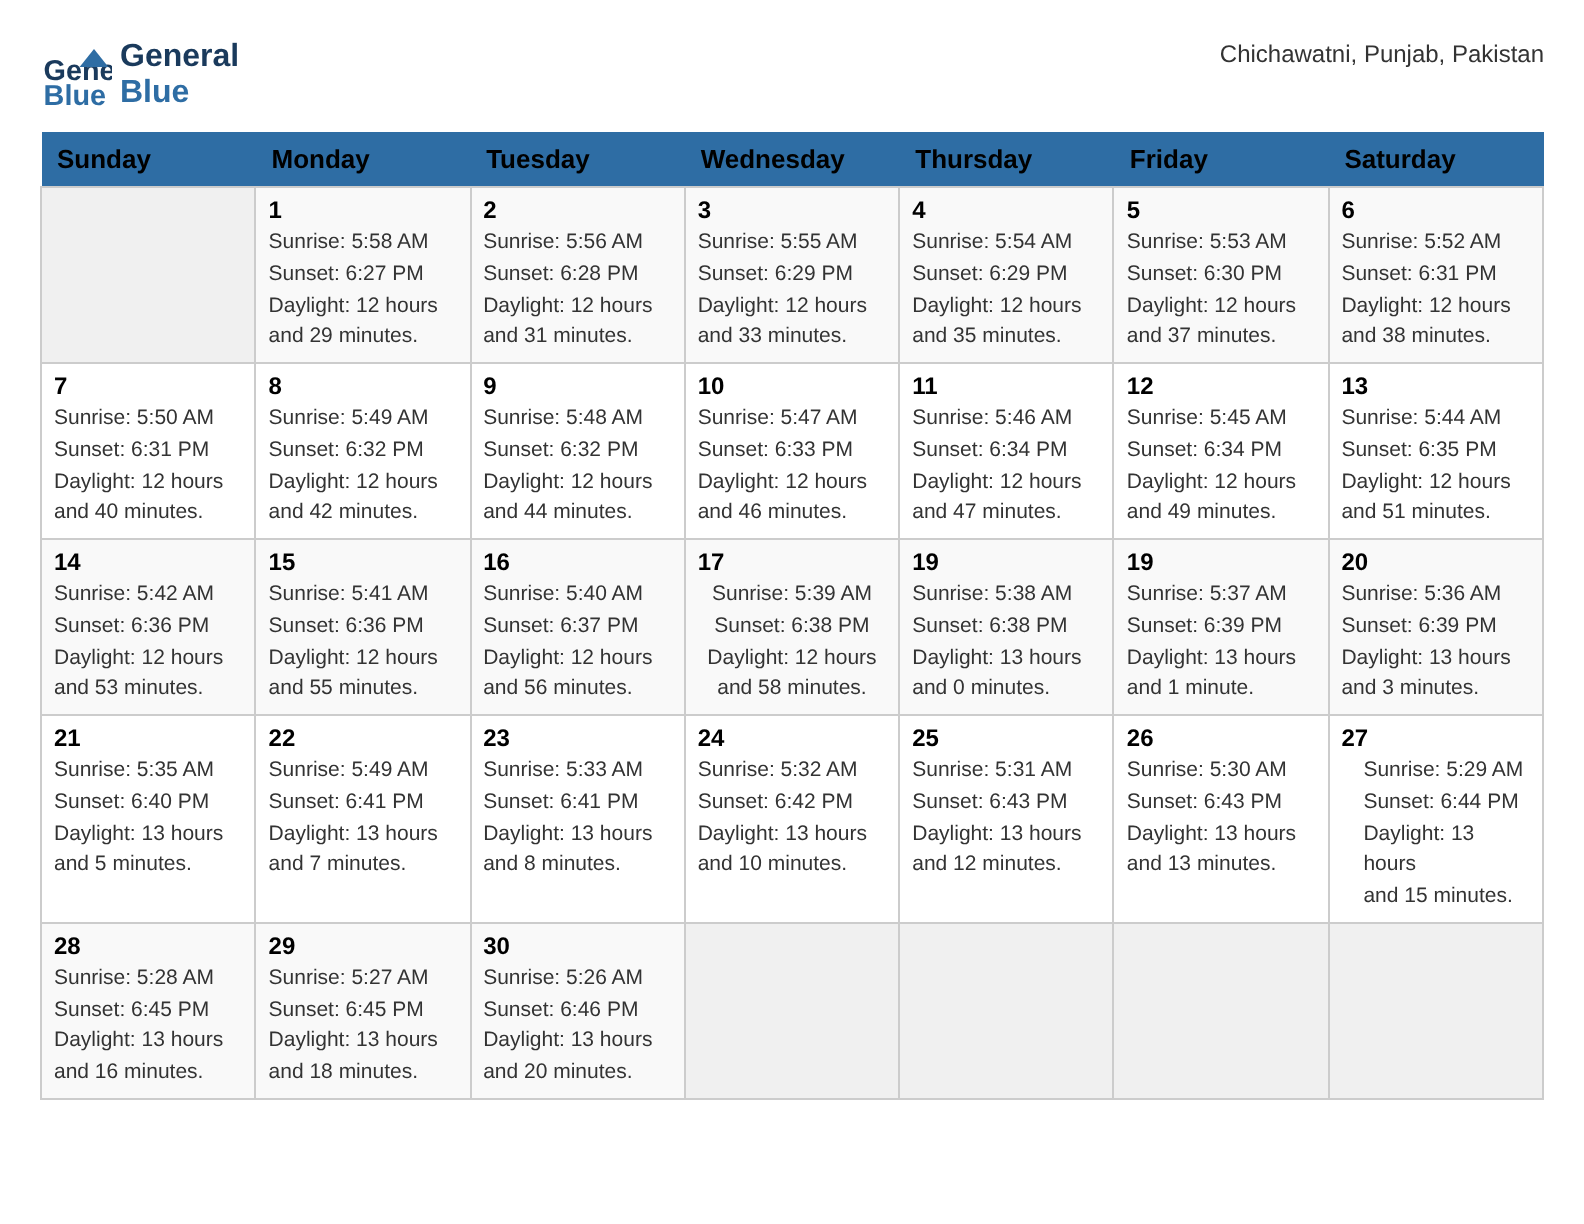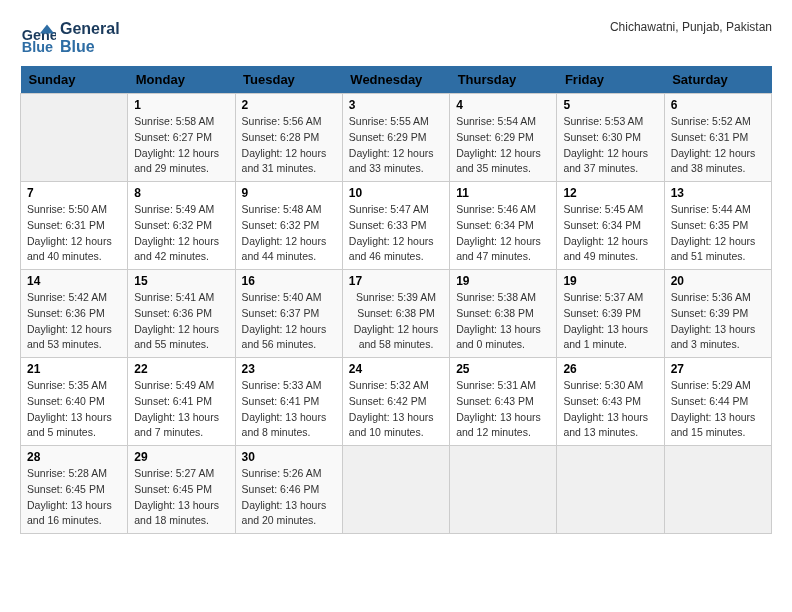--- a/index.html
+++ b/index.html
@@ -296,21 +296,21 @@
         </td>
         <td>
           <span class="day-num">26</span>
           <div class="day-detail" style="white-space: pre-line;">Sunrise: 5:30 AM
 Sunset: 6:43 PM
 Daylight: 13 hours
 and 13 minutes.</div>
         </td>
         <td>
           <span class="day-num">27</span>
-          <div class="day-detail" style="white-space: pre-line;">Sunrise: 5:29 AM
+          <div class="day-detail" style="white-space: pre-line; margin-left: 11px;">Sunrise: 5:29 AM
 Sunset: 6:44 PM
 Daylight: 13 hours
 and 15 minutes.</div>
         </td>
       </tr>
       <tr>
         <td>
           <span class="day-num">28</span>
           <div class="day-detail" style="white-space: pre-line;">Sunrise: 5:28 AM
 Sunset: 6:45 PM

